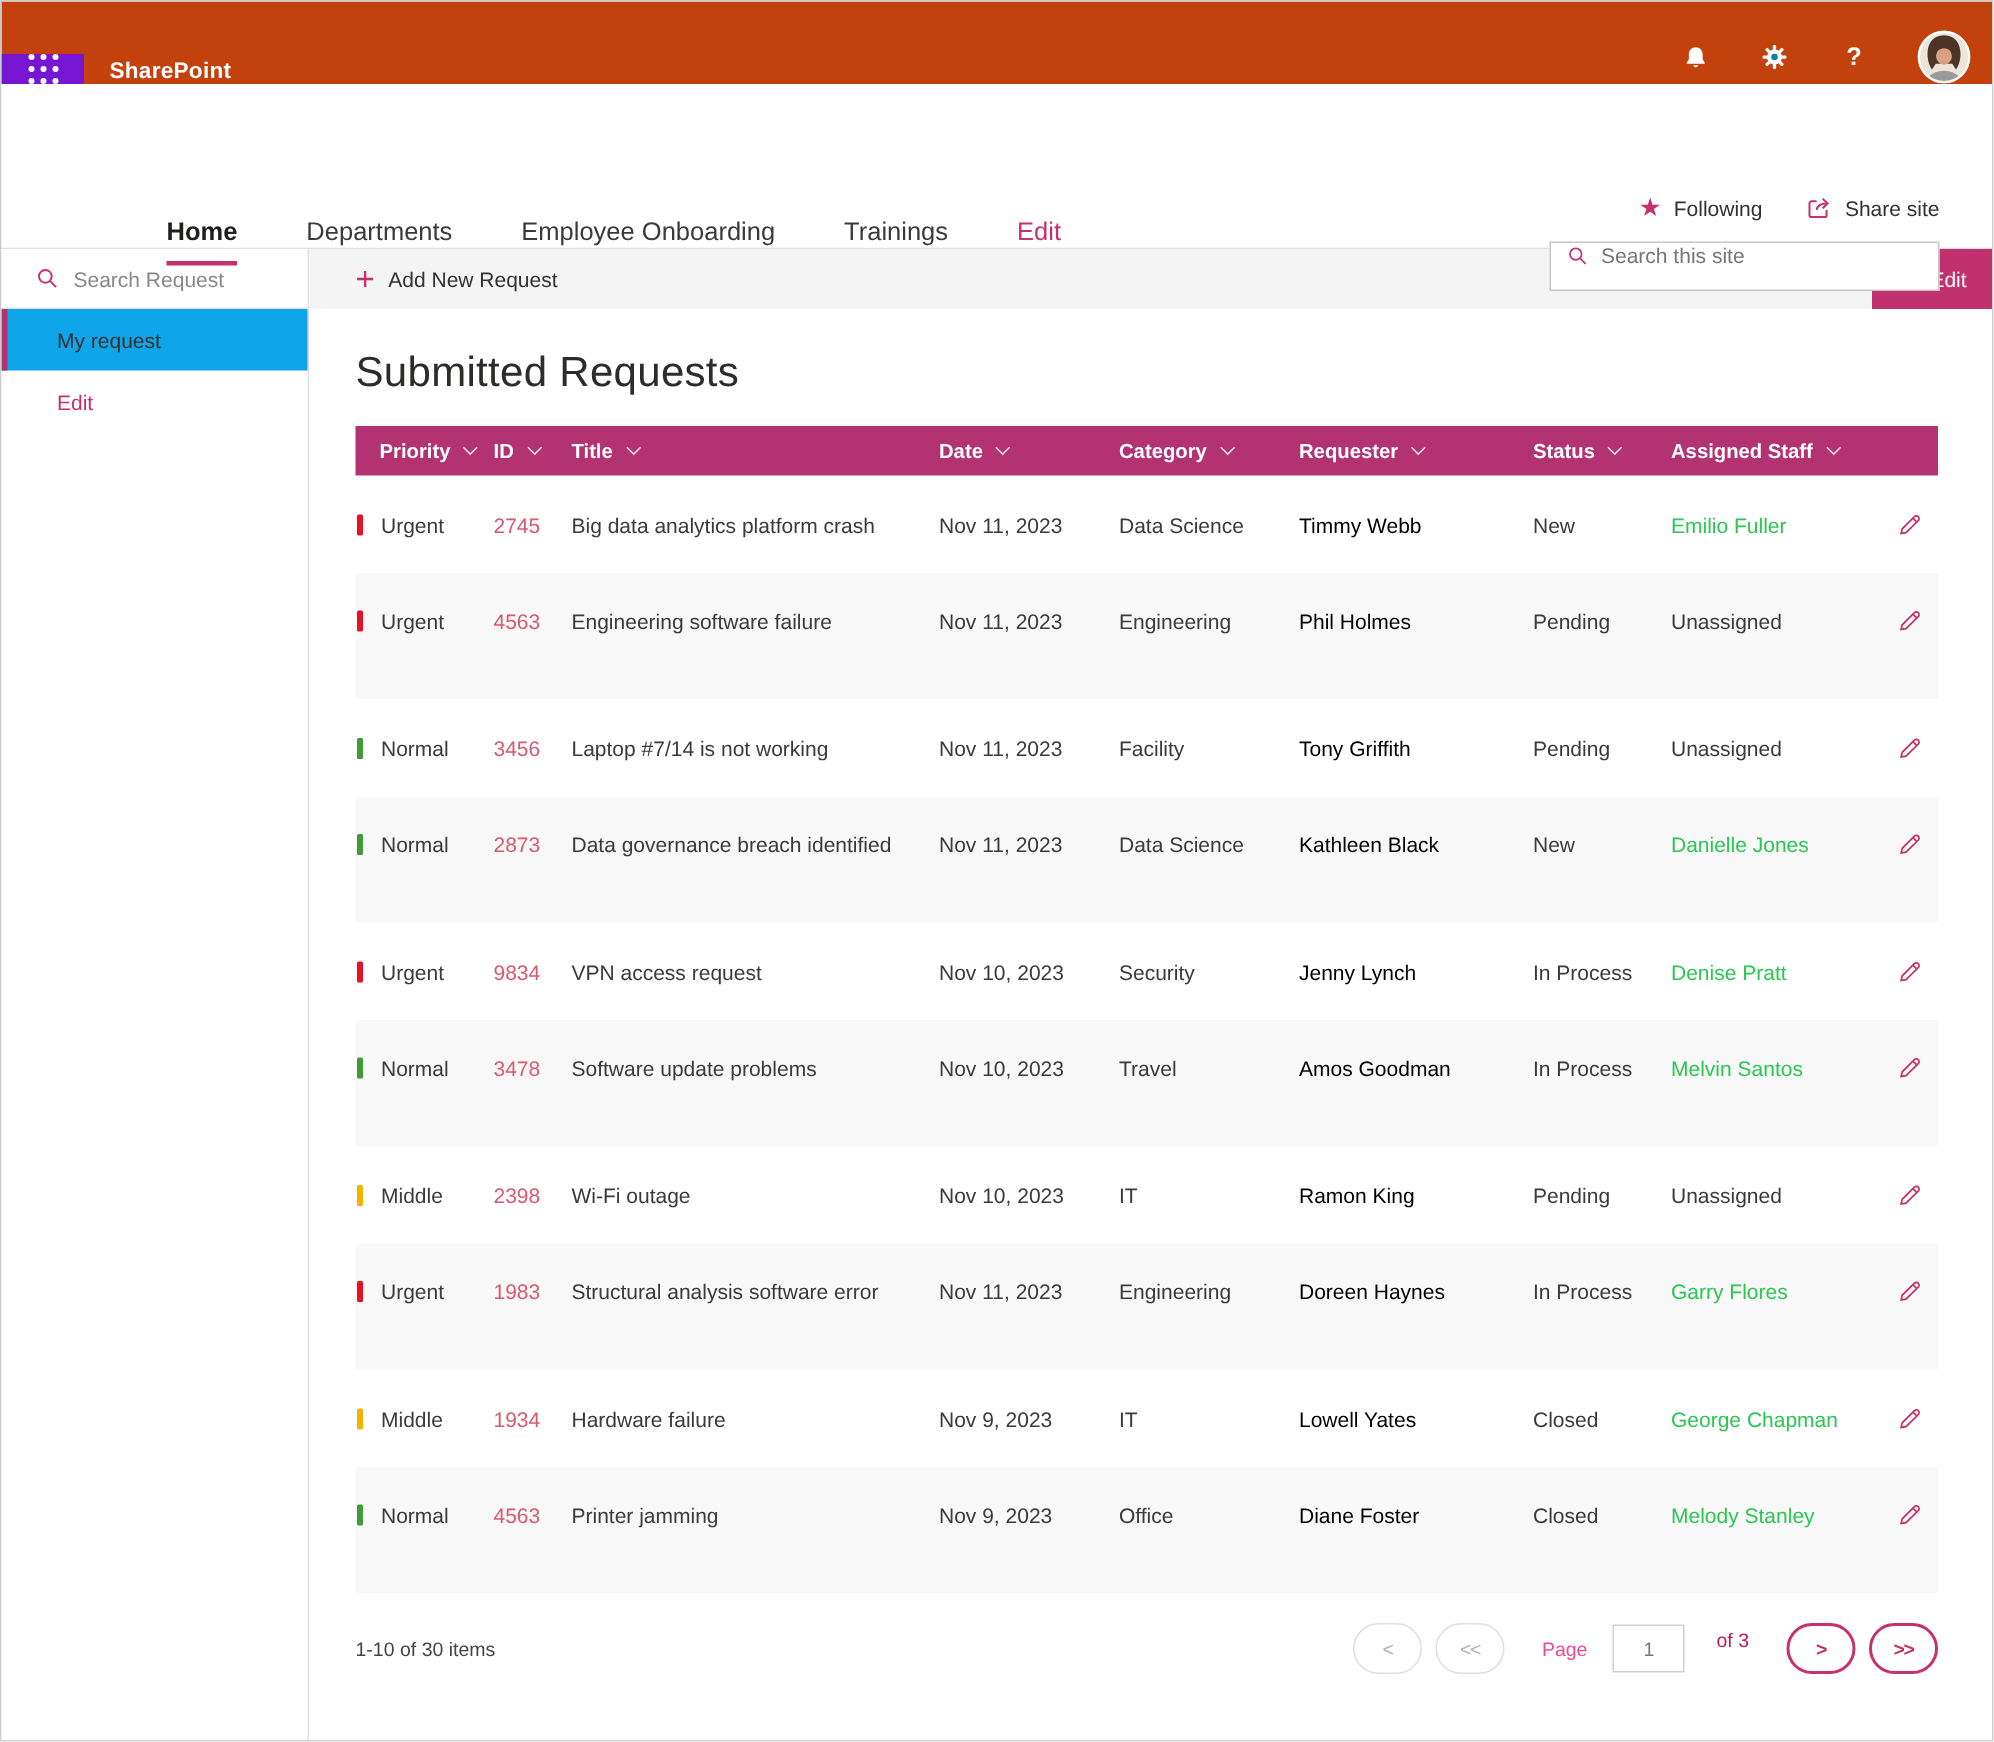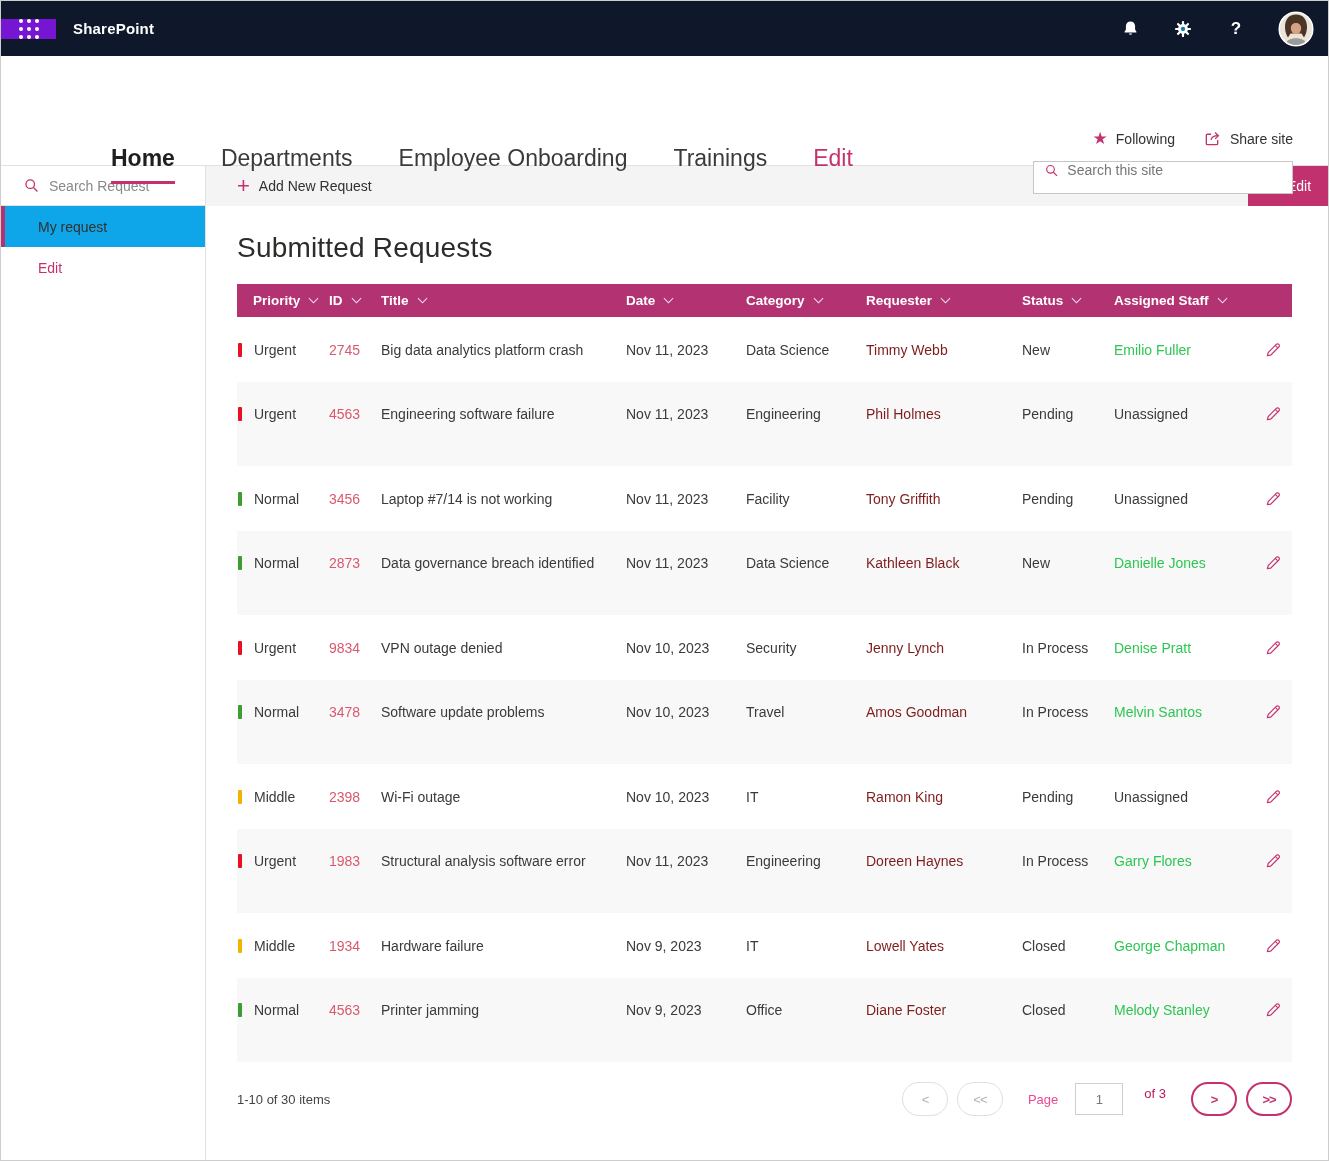--- a/index.html
+++ b/index.html
@@ -1,34 +1,34 @@
 <!DOCTYPE html>
 <html><head>
 <meta charset="utf-8">
 <style>
   *{margin:0;padding:0;box-sizing:border-box}
   html,body{background:#ececec}
   body{font-family:"Liberation Sans","DejaVu Sans",sans-serif;-webkit-font-smoothing:antialiased}
   .page{width:1329px;height:1161px;background:#fff;border:1px solid #cdcdcd;display:flex;flex-direction:column;overflow:hidden;margin:0 auto}
 
   
-  .suite-bar{height:55px;background:#0f172a;display:flex;align-items:center;flex:0 0 auto}
+  .suite-bar{height:55px;background:#c2410c;display:flex;align-items:flex-end;flex:0 0 auto}
   .waffle-btn{width:55px;background:#7616d3;display:flex;align-items:center;justify-content:center;cursor:pointer}
   .waffle{display:grid;grid-template-columns:repeat(3,4px);gap:4px}
   .waffle span{width:4px;height:4px;background:#fff;border-radius:50%}
   .suite-title{color:#fff;font-size:15px;font-weight:bold;display:flex;align-items:center;margin-left:17px;letter-spacing:.2px}
   .suite-right{margin-left:auto;display:flex;align-items:center;gap:23px;padding-right:14px}
   .suite-icon{width:30px;height:30px;display:flex;align-items:center;justify-content:center;cursor:pointer}
   .qmark{color:#fff;font-size:17px;font-weight:bold}
   .avatar{width:36px;height:36px;border-radius:50%;overflow:hidden;cursor:pointer;margin-left:4px}
 
   
   .site-header{height:109px;position:relative;background:#fff;flex:0 0 auto}
   .nav{position:absolute;left:110px;top:89px;display:flex;gap:46px;align-items:flex-start}
-  .nav-item{font-size:23px;color:#3b3a39;padding-bottom:9px;cursor:pointer;white-space:nowrap;border-bottom:3px solid transparent}
+  .nav-item{font-size:17px;color:#3b3a39;padding-bottom:9px;cursor:pointer;white-space:nowrap;border-bottom:3px solid transparent}
   .nav-item.active{color:#201f1e;font-weight:bold;border-bottom-color:#c4316e}
   .nav-item.accent{color:#c4316e}
   .hdr-right{position:absolute;right:35px;top:73px;display:flex;flex-direction:column;align-items:flex-end;gap:13px}
   .follow-row{display:flex;gap:28px;align-items:center}
   .hdr-link{display:flex;align-items:center;gap:8px;font-size:14px;color:#323130;cursor:pointer}
   .star{color:#c4316e;font-size:17px;line-height:1}
   .site-search{width:260px;height:33px;border:1px solid #c8c6c4;display:flex;align-items:flex-start;padding:0 10px;gap:8px;background:#fff}
   .site-search input{border:none;outline:none;font-size:14px;color:#555;width:100%;font-family:inherit;background:transparent}
   .site-search input::placeholder{color:#767676}
 
@@ -58,21 +58,21 @@
   .thead{background:#b23272;height:33px;color:#fff;align-items:center}
   .hcell{display:flex;align-items:center;font-size:13.5px;font-weight:bold;cursor:pointer;white-space:nowrap}
   .hcell:first-child{padding-left:16px}
   .chev{width:7px;height:7px;border-right:1.5px solid rgba(255,255,255,.85);border-bottom:1.5px solid rgba(255,255,255,.85);transform:rotate(45deg);display:inline-block;margin-left:10px;margin-top:-4px}
   .trow{min-height:65px;align-items:center;cursor:default}
   .trow.alt{background:#f8f8f8;min-height:84px;align-items:start;padding-top:22px}
   .cell{font-size:14px;color:#3a3a3a;white-space:nowrap;overflow:hidden;text-overflow:ellipsis;line-height:20px}
   .c-priority{display:flex;align-items:center}
   .pbar{width:4px;height:14px;margin:0 12px 0 1px;flex:0 0 auto;border-radius:1px}
   .c-id{color:#d9596f}
-  .c-req{color:#7f1d1d;cursor:pointer}
+  .c-req{color:#000000;cursor:pointer}
   .c-staff.assigned{color:#2dc653}
   .c-action{display:flex;justify-content:center;cursor:pointer}
 
   
   .pagination{display:flex;align-items:center;margin-top:20px;font-size:13px;color:#444}
   .pag-right{margin-left:auto;display:flex;align-items:center;gap:9px}
   .pill{width:46px;height:34px;border-radius:17px;display:flex;align-items:center;justify-content:center;font-size:13px;background:#fff;letter-spacing:-1px}
   .pill.disabled{border:1px solid #dbe0e2;color:#aab2b5}
   .pill.active{border:2px solid #c4316e;color:#c4316e;font-weight:bold;cursor:pointer}
   .page-label{margin:0 8px 0 16px;color:#ec4899}
@@ -322,21 +322,21 @@
                   <path d="M11.9 5.7l2.4 2.4"></path>
                 </svg>
               </div>
   </div>
             <div class="trow grid ">
     <div class="cell c-priority">
                 <span class="pbar" style="background:#e81123"></span>
                 <span>Urgent</span>
               </div>
     <div class="cell c-id">9834</div>
-    <div class="cell">VPN outage denied</div>
+    <div class="cell">VPN access request</div>
     <div class="cell">Nov 10, 2023</div>
     <div class="cell">Security</div>
     <div class="cell c-req">Jenny Lynch</div>
     <div class="cell">In Process</div>
     <div class="cell c-staff assigned">Denise Pratt</div>
     <div class="cell c-action">
                 <svg viewBox="0 0 20 20" width="19" height="19" fill="none" stroke="#c4316e" stroke-width="1.2">
                   <path d="M3.6 16.4l.8-3.2 8.5-8.5a1.9 1.9 0 0 1 2.7 0c.8.8.8 2 0 2.7l-8.6 8.5-3.4.5z"></path>
                   <path d="M11.9 5.7l2.4 2.4"></path>
                 </svg>

